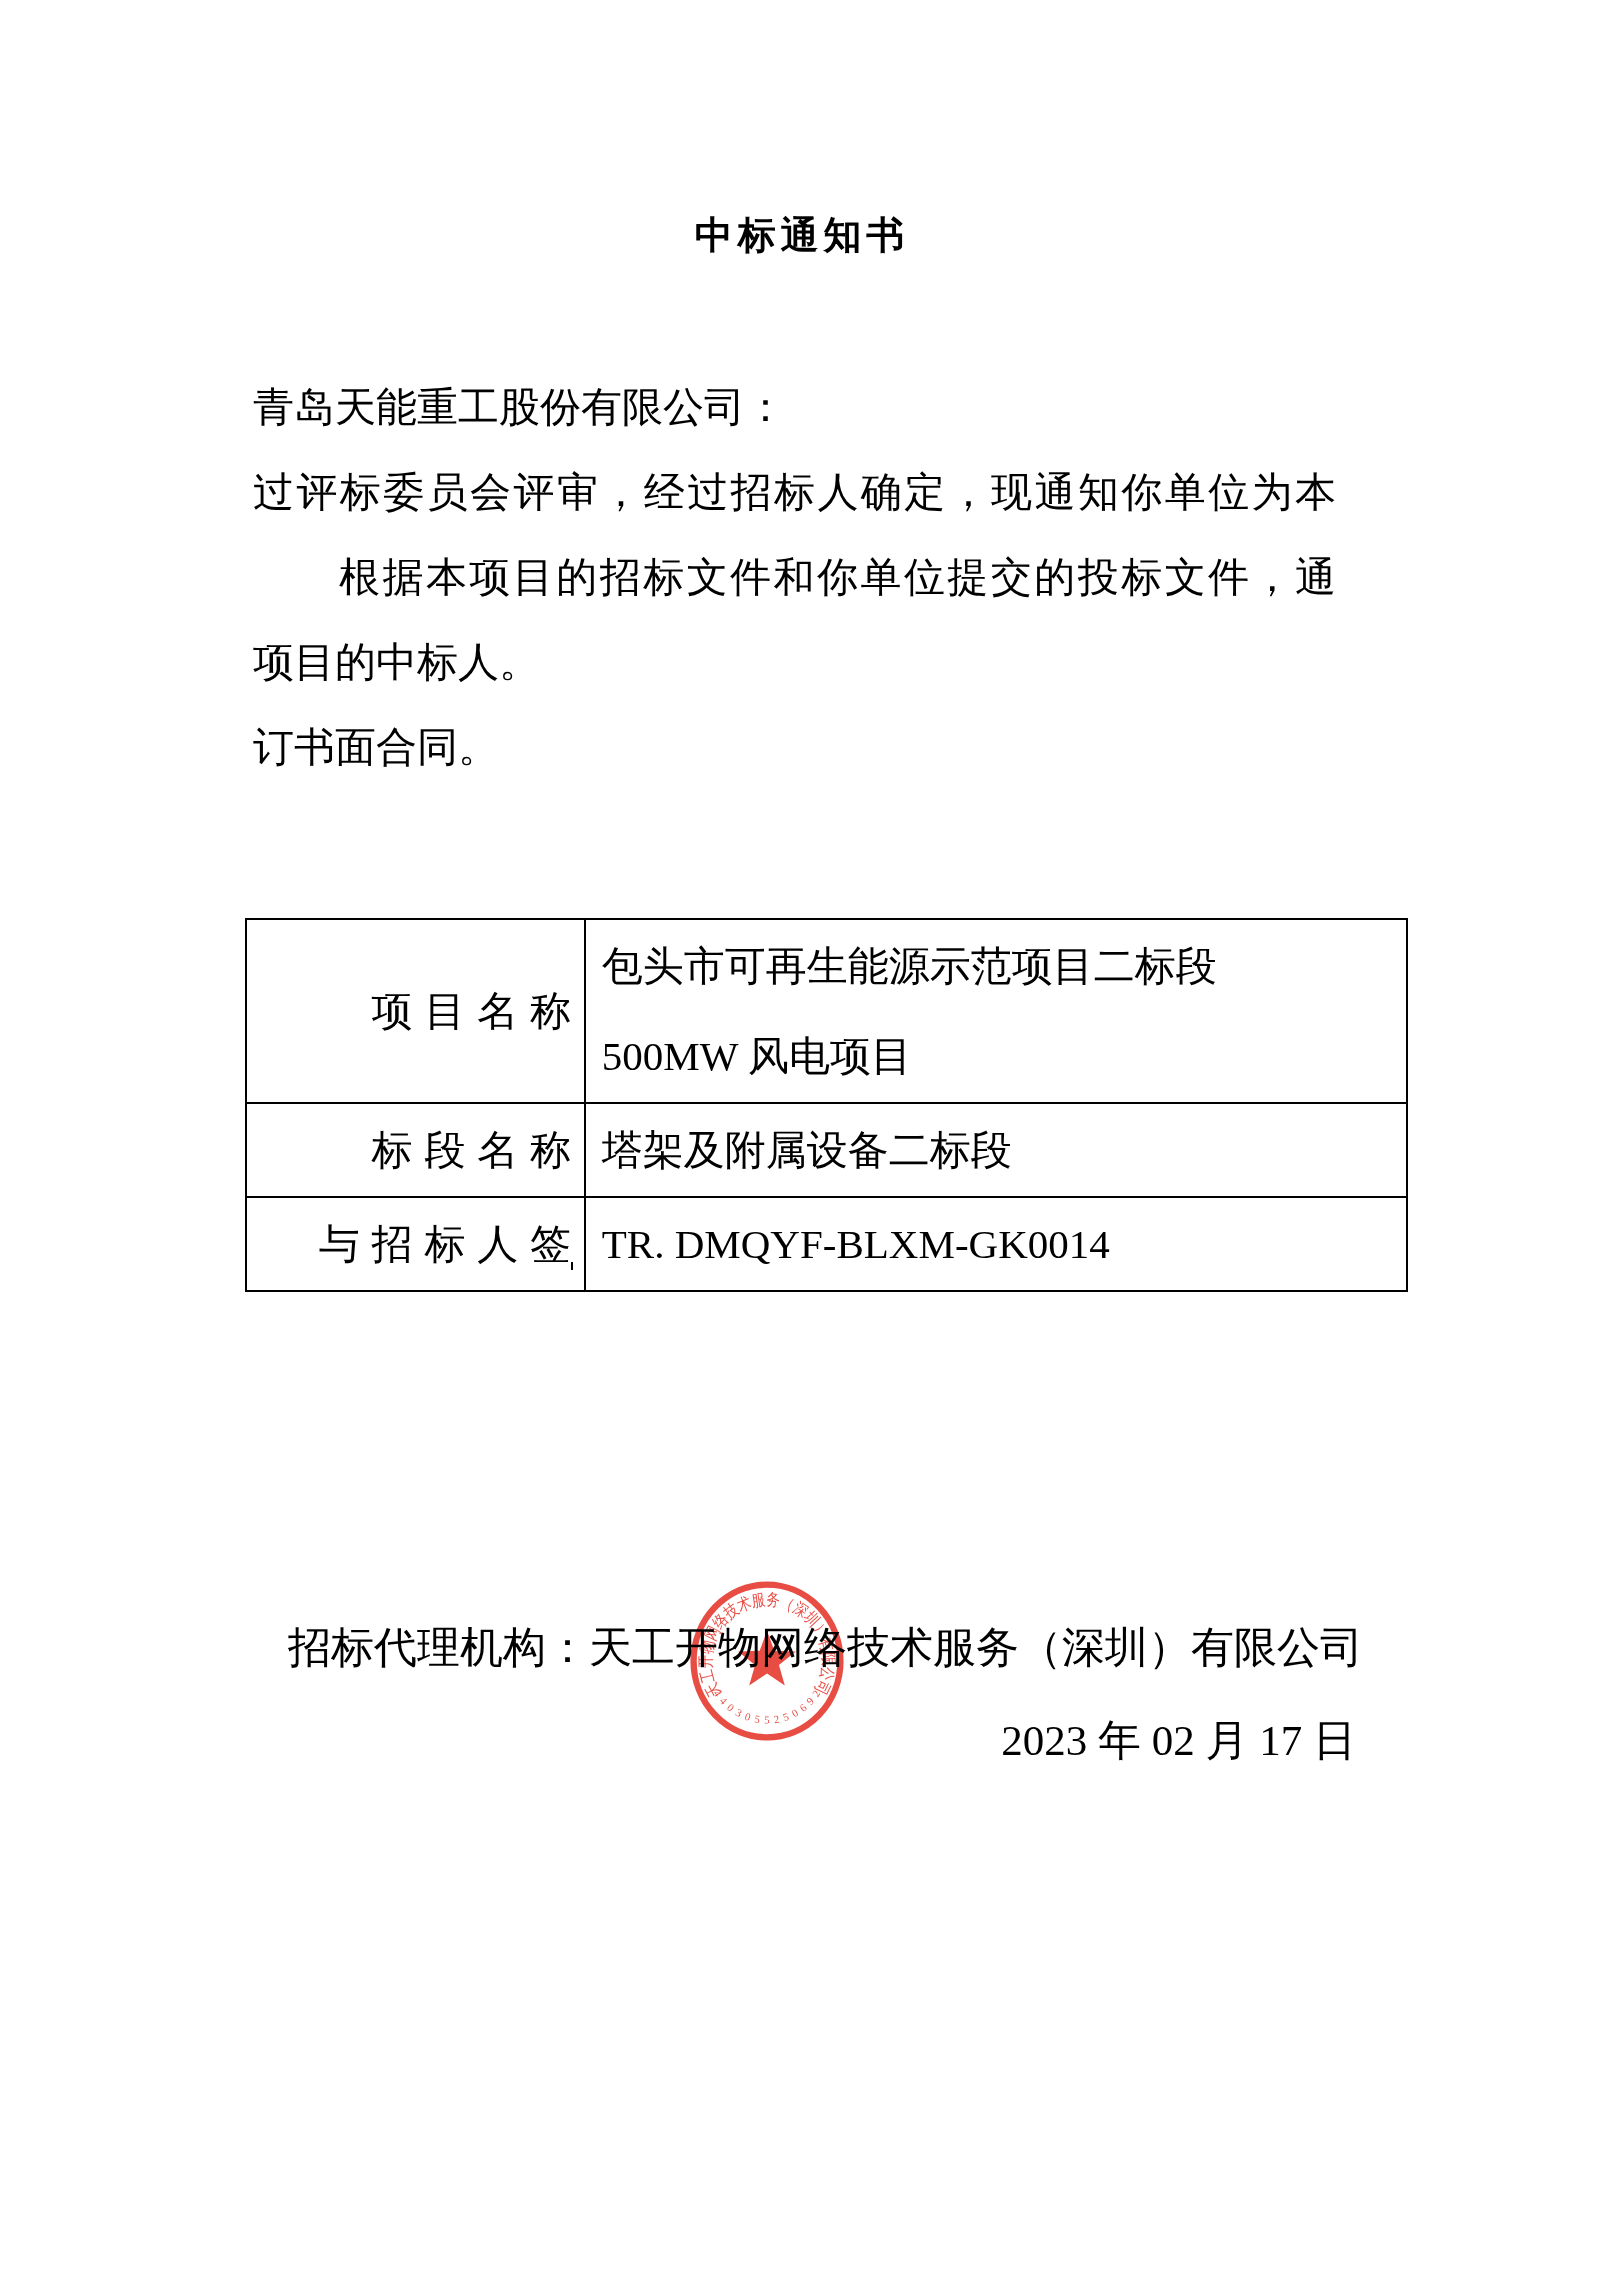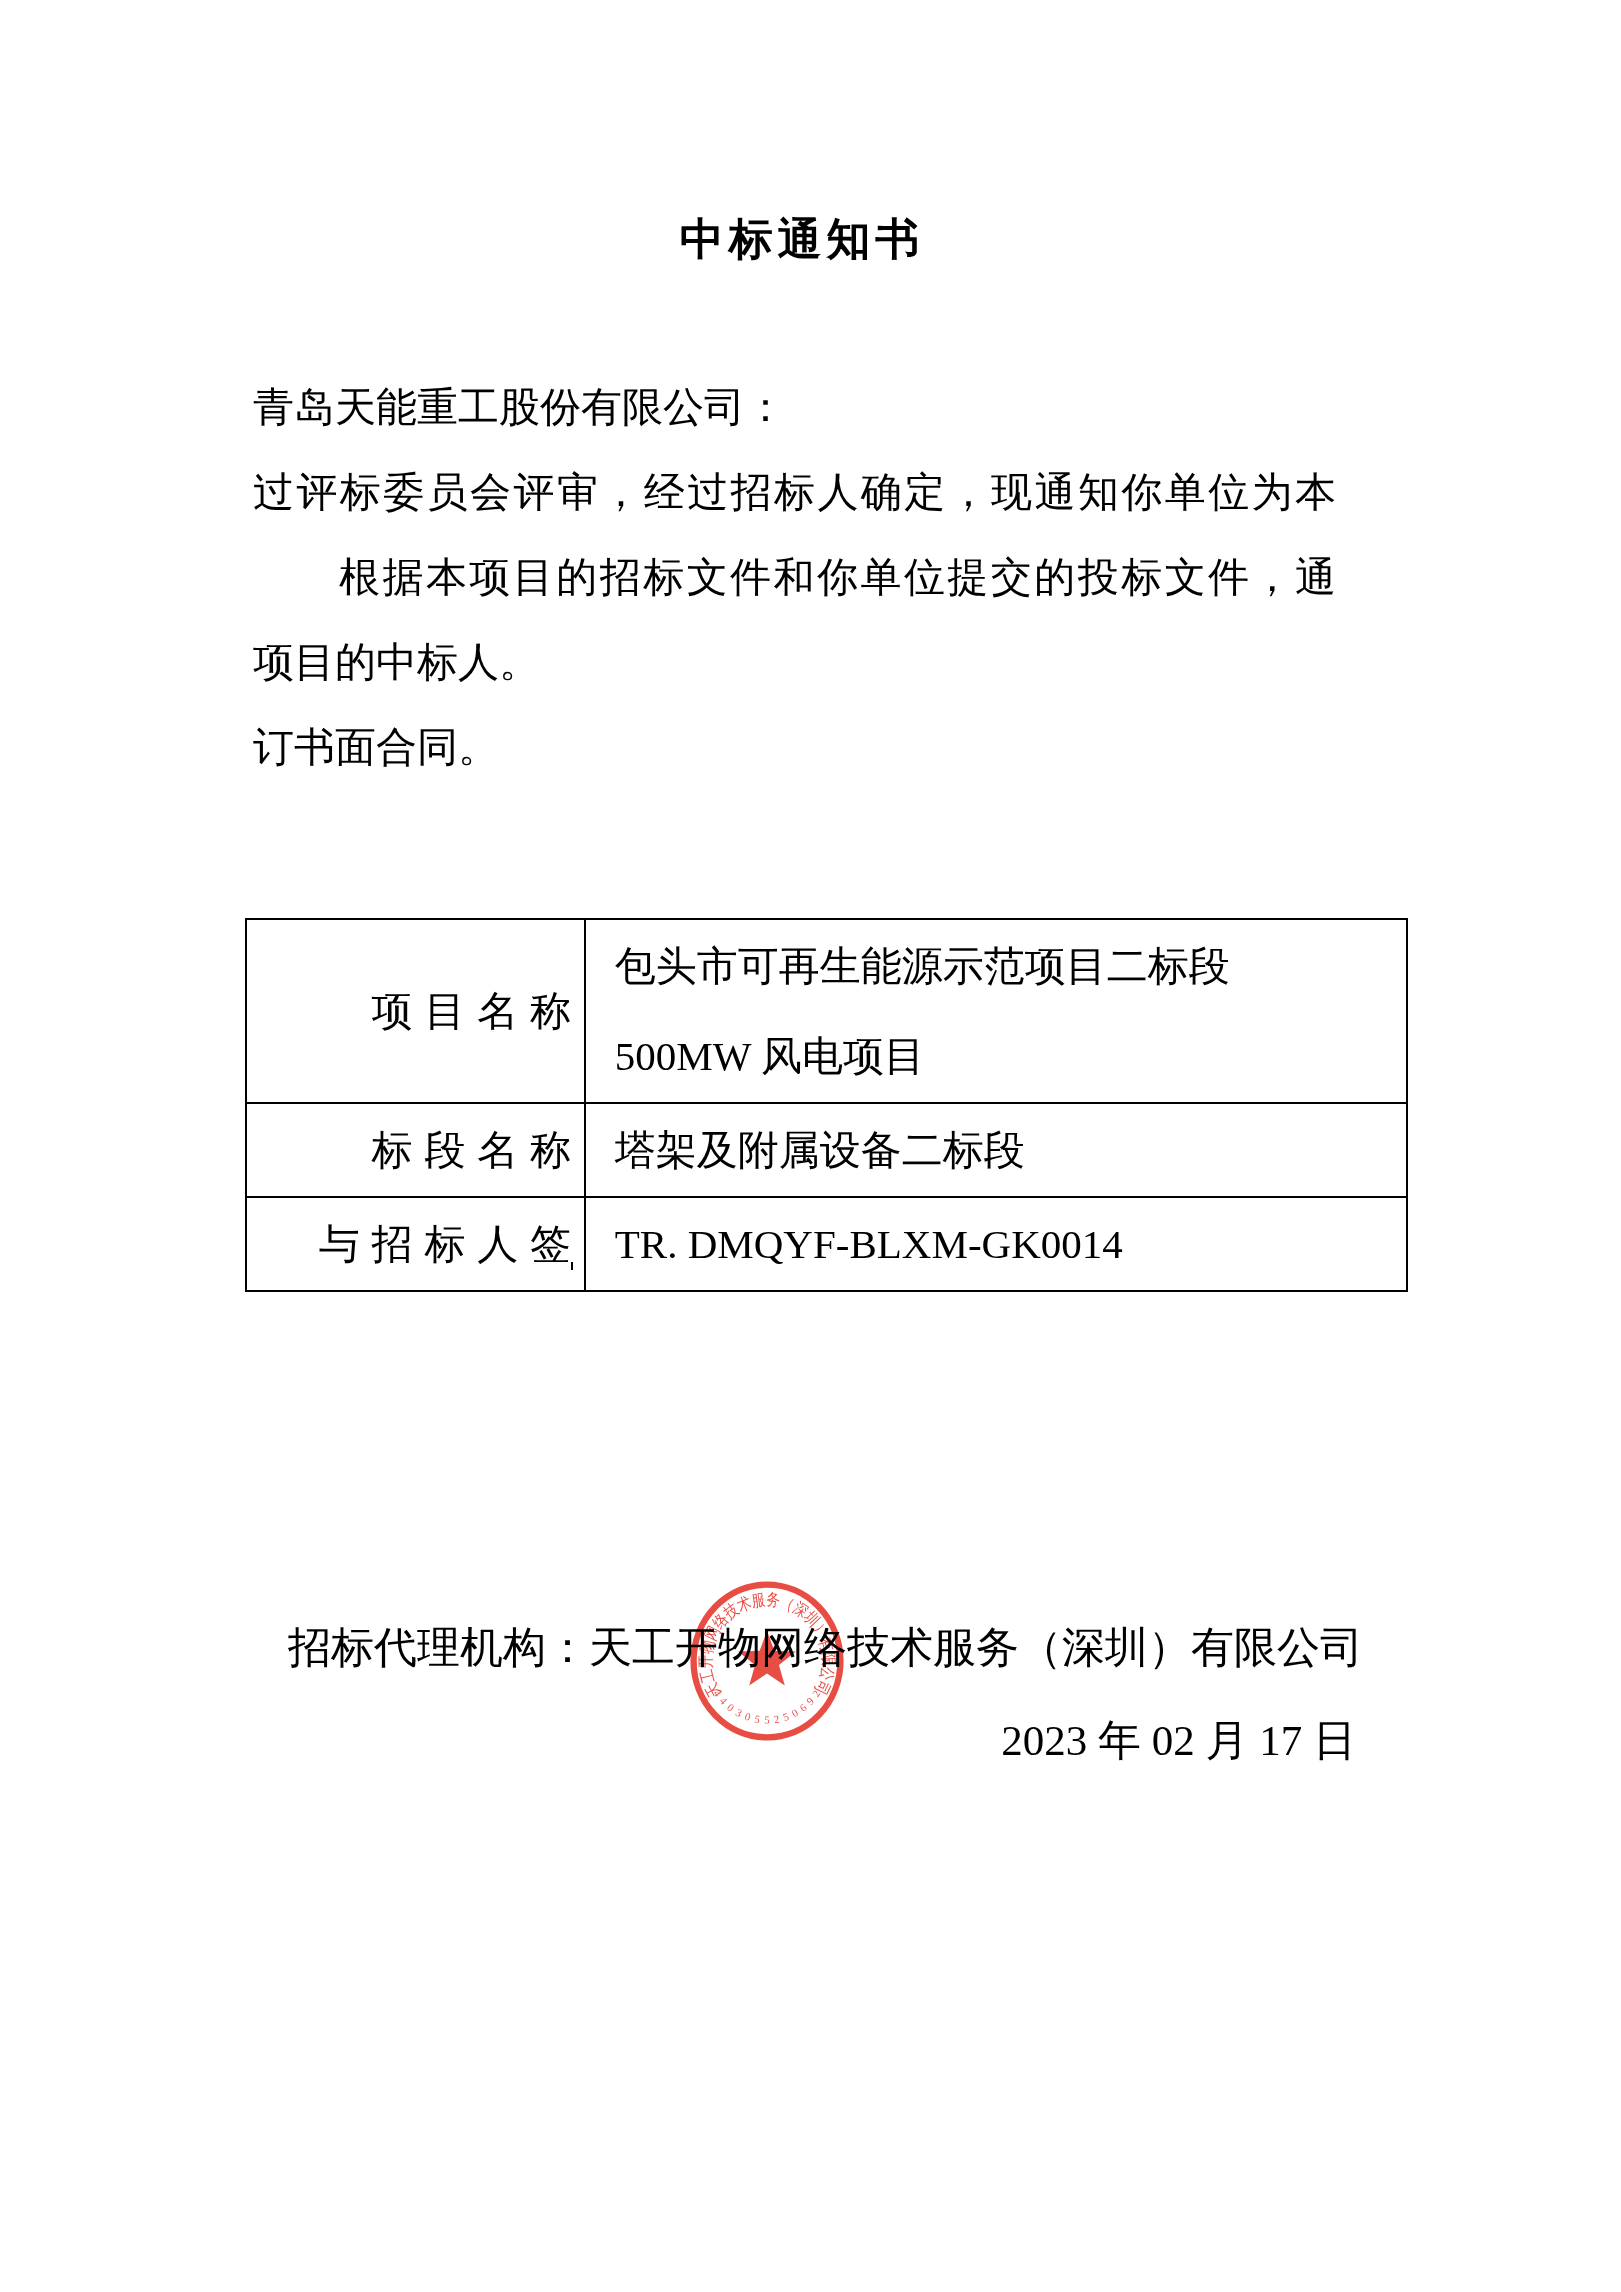--- a/index.html
+++ b/index.html
@@ -8,21 +8,21 @@
     background:#ffffff;
     font-family:"Liberation Serif","DejaVu Serif",serif;
     color:#000;
     position:relative;
     overflow:hidden;
   }
   .page{position:absolute;inset:0;background:#fff;}
   .title{
     position:absolute;top:210px;left:0;right:17px;
     text-align:center;
-    font-size:44px;font-weight:bold;
+    font-size:38px;font-weight:bold;
     letter-spacing:4.9px;
     white-space:nowrap;
   }
   .body-block{
     position:absolute;left:253px;top:365px;width:1083px;
     font-size:41px;line-height:85px;
   }
   .bline{white-space:nowrap;}
   .just{
     white-space:normal;
@@ -41,21 +41,21 @@
     border:2px solid #000;
     vertical-align:middle;
     overflow:visible;
   }
   td.lbl{
     width:324px;
     text-align:right;
     letter-spacing:11.8px;
     padding-left:11.8px;
   }
-  td.val{padding-left:29px;}
+  td.val{padding-left:16px;}
   tr.r1 td{height:168px;}
   tr.r2 td, tr.r3 td{height:82px;}
   .val-line{line-height:90px;white-space:nowrap;}
   .stub{position:absolute;width:2px;height:7.8px;background:#000;top:1262px;}
   .stub.s1{left:245px;}
   .stub.s2{left:571px;}
   .stub.s3{left:1406px;}
   .agency-line{
     position:absolute;left:288px;top:1619px;
     font-size:43px;white-space:nowrap;

